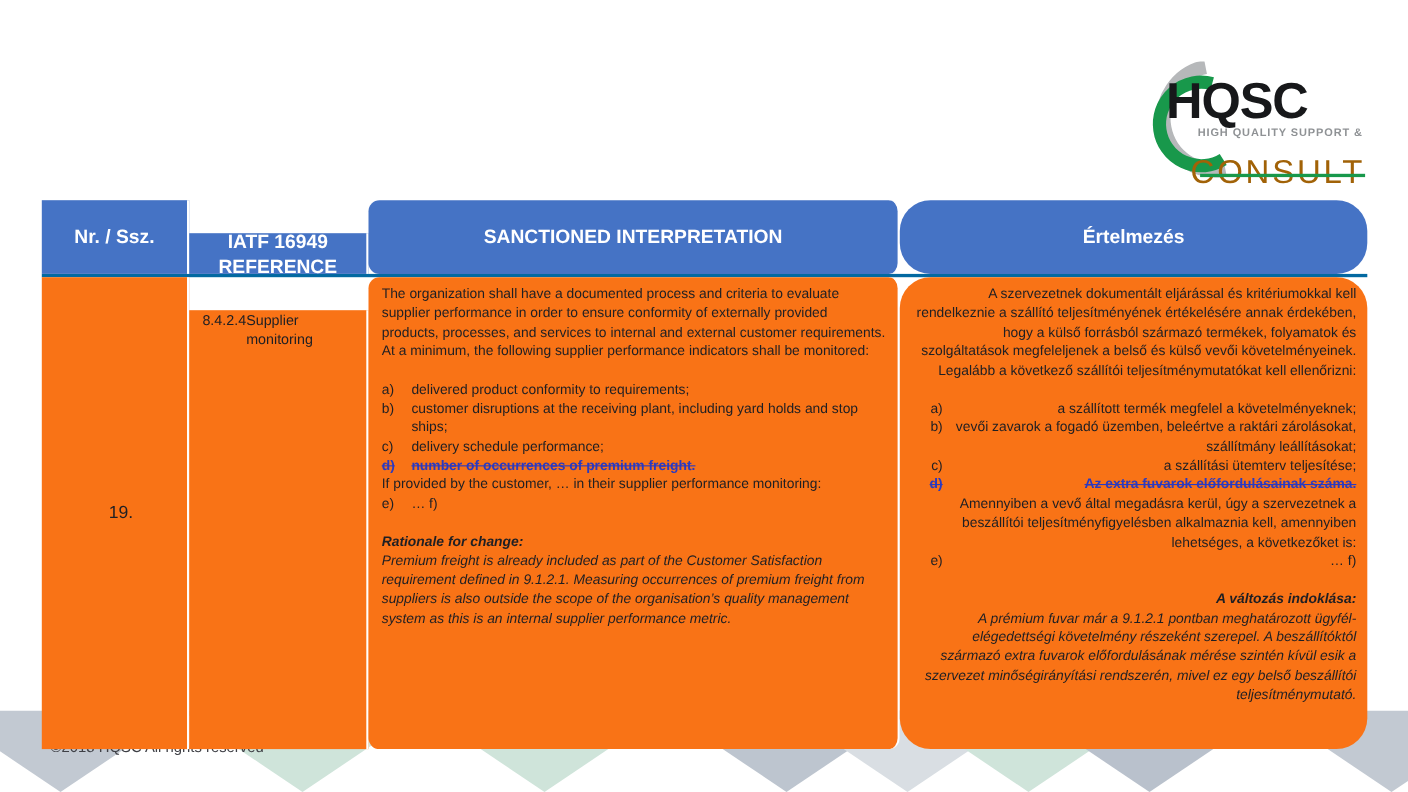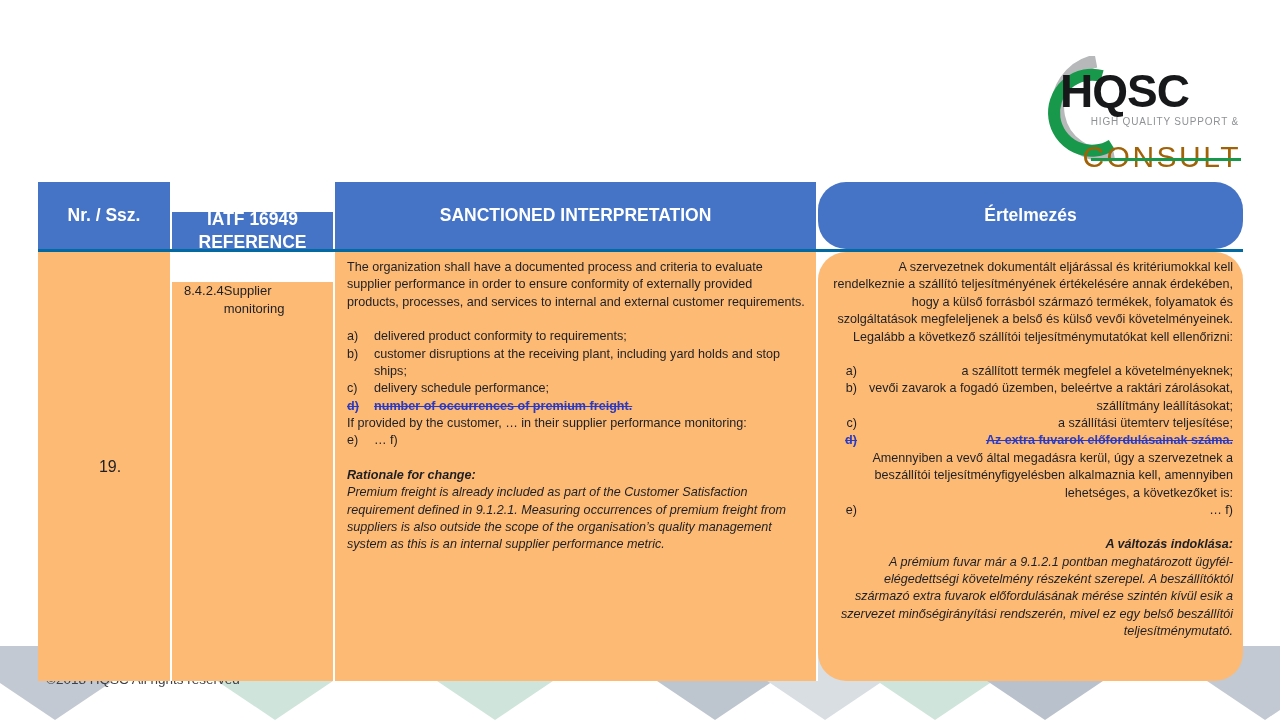--- a/index.html
+++ b/index.html
@@ -10,47 +10,47 @@
 
   
   .logo{position:absolute;left:1008px;top:56px;width:235px;height:110px;z-index:4;}
   .logo svg{position:absolute;left:0;top:0;}
   .logo .brand{
     position:absolute;left:52px;top:12px;font-size:46px;font-weight:bold;
     color:#17181a;letter-spacing:-1px;line-height:1;
   }
   .logo .tagline{
     position:absolute;right:4px;top:60px;font-size:10px;color:#8f9295;
-    letter-spacing:0.8px;white-space:nowrap;
+    letter-spacing:0.8px;white-space:nowrap;font-weight:bold;
   }
   .logo .brand2{
     position:absolute;right:2px;top:70px;font-size:30px;color:#a16207;
     letter-spacing:2.5px;line-height:1;white-space:nowrap;margin-top:16px;
   }
   .logo .underline{
     position:absolute;right:2px;top:102px;width:150px;height:3px;background:#18984b;
   }
 
   
   .si-table{position:absolute;left:38px;top:182px;width:1205px;z-index:3;}
   .t-row{display:flex;}
   .t-cell{box-sizing:border-box;border-right:2px solid #ffffff;}
   .t-cell:last-child{border-right:none;border-radius:28px;}
   .c1{width:134px;flex:0 0 134px;}
   .c2{width:163px;flex:0 0 163px;margin-top:30px;}
-  .c3{width:483px;flex:0 0 483px;}
+  .c3{width:483px;flex:0 0 483px;border-radius:10px;}
   .c4{width:425px;flex:0 0 425px;text-align:right;}
   .thead{height:67px;border-bottom:3px solid #0369a1;}
   .thead .t-cell{
     background:#4573c5;color:#ffffff;font-weight:bold;font-size:17.5px;
     display:flex;align-items:center;justify-content:center;text-align:center;
     line-height:1.3;
   }
   .tbody{height:429px;}
-  .tbody .t-cell{background:#fdba74;color:#1e1f24;padding-left:12px;}
+  .tbody .t-cell{background:#f97316;color:#1e1f24;padding-left:12px;}
   .cell-nr{display:flex;align-items:center;justify-content:center;font-size:16px;}
   .cell-ref{display:flex;justify-content:center;
     padding:0 8px;font-size:13px;line-height:1.4;}
   .cell-text{padding:7px 10px 6px 8px;font-size:12.6px;line-height:1.38;overflow:hidden;}
   .b-p{margin:0;}
   .b-gap{height:17px;}
   .b-li{display:flex;margin:0;}
   .b-li .marker{flex:0 0 27px;width:27px;}
   .b-li .txt{flex:1;}
   .b-li.struck{color:#2b3ac0;font-weight:bold;text-decoration:line-through;}
@@ -114,20 +114,21 @@
   <div class="t-row tbody">
     <div class="t-cell c1 cell-nr">
       <span>19.</span>
     </div>
     <div class="t-cell c2 cell-ref">
       <span>8.4.2.4</span>
       <span>Supplier monitoring</span>
     </div>
     <div class="t-cell c3 cell-text" id="col-sanctioned">
         <p class="b-p">The organization shall have a documented process and criteria to evaluate supplier performance in order to ensure conformity of externally provided products, processes, and services to internal and external customer requirements.</p>
+        <p class="b-p">At a minimum, the following supplier performance indicators shall be monitored:</p>
         <div class="b-gap"></div>
         <div class="b-li">
           <span class="marker">a)</span>
           <span class="txt">delivered product conformity to requirements;</span>
         </div>
         <div class="b-li">
           <span class="marker">b)</span>
           <span class="txt">customer disruptions at the receiving plant, including yard holds and stop ships;</span>
         </div>
         <div class="b-li">

